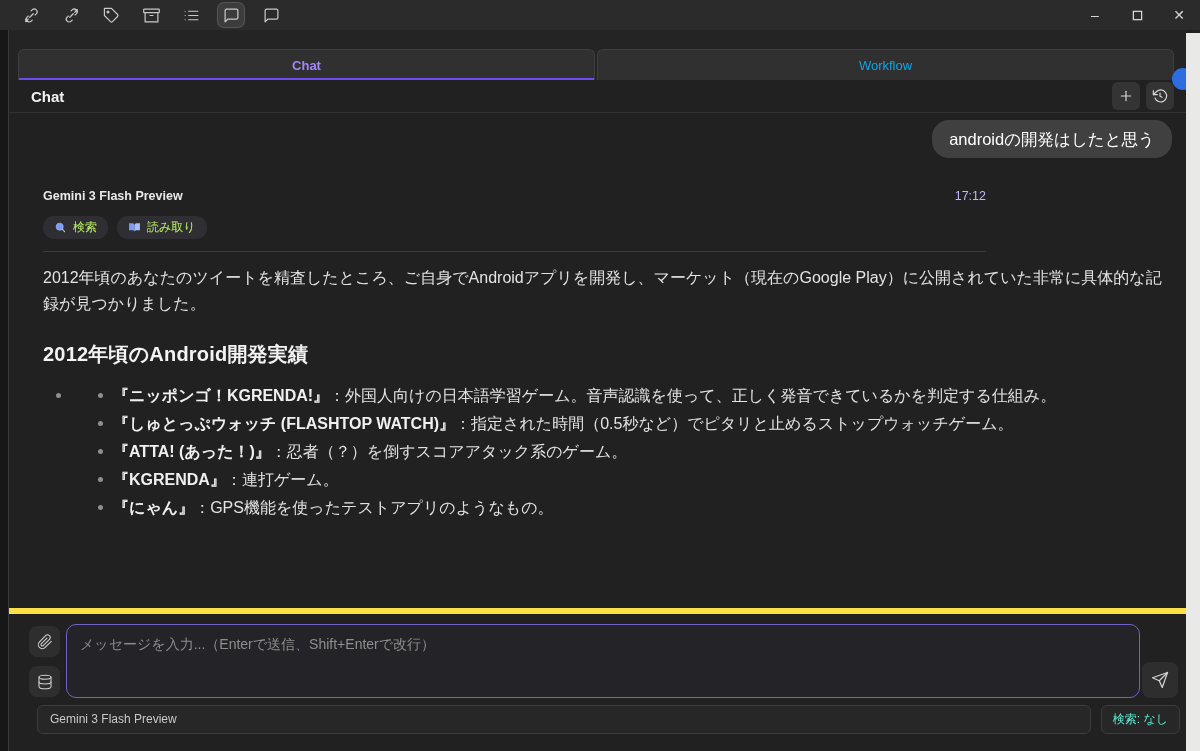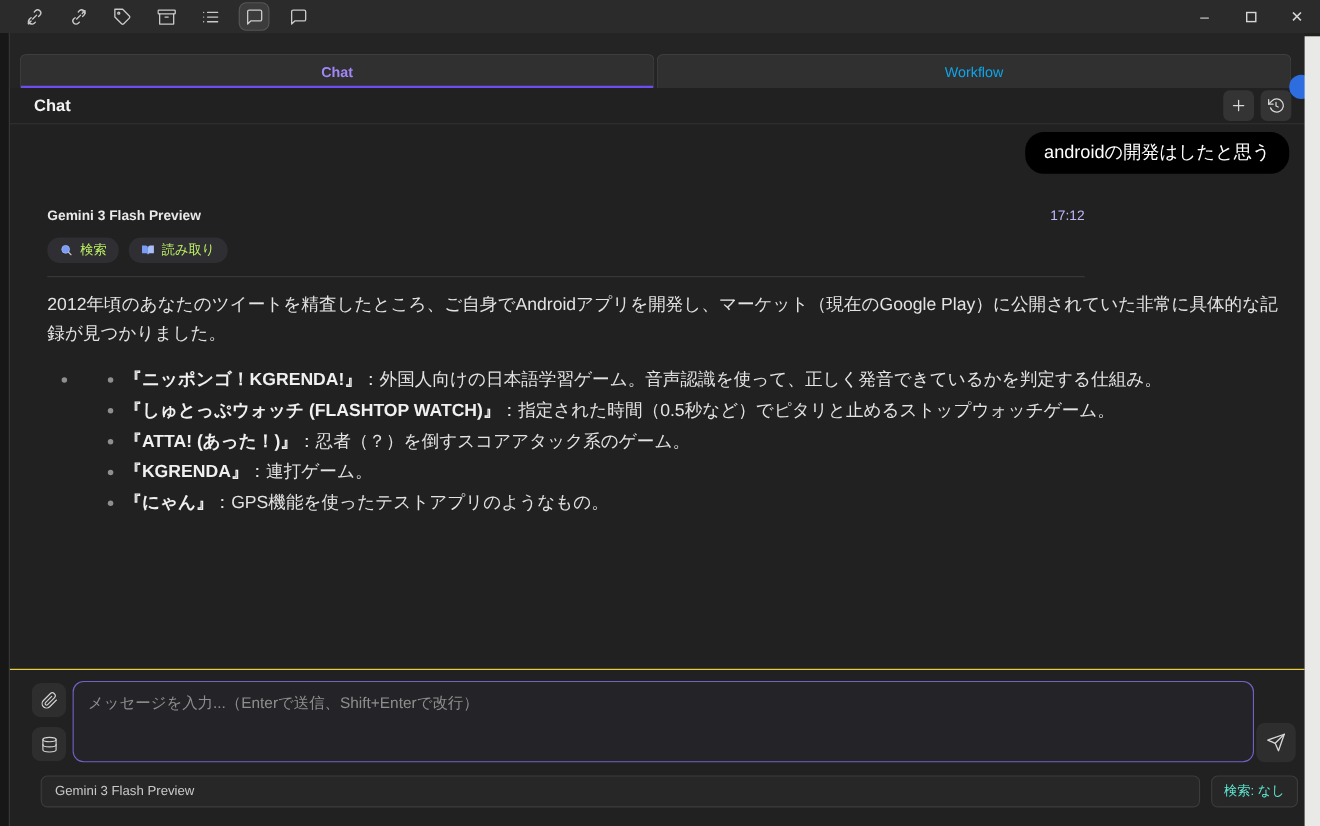--- a/index.html
+++ b/index.html
@@ -43,21 +43,21 @@
   .hdr-actions{margin-left:auto;display:flex;gap:6px;}
   .sq-btn{width:28px;height:28px;border-radius:6px;background:#343434;display:flex;
     align-items:center;justify-content:center;color:#d8d8d8;}
   .sq-btn svg{width:16px;height:16px;stroke:#d8d8d8;fill:none;stroke-width:1.7;
     stroke-linecap:round;stroke-linejoin:round;}
 
   
   .messages{position:absolute;top:84px;left:0;right:14px;height:494px;overflow:hidden;
     padding:6px 14px 0 34px;}
   .bubble-row{display:flex;justify-content:flex-end;}
-  .bubble{background:#000000;color:#ffffff;font-size:16.5px;padding:8px 17px;
+  .bubble{background:#404040;color:#ffffff;font-size:16.5px;padding:8px 17px;
     border-radius:17px;line-height:22px;}
   .msg-head{width:943px;display:flex;align-items:baseline;margin-top:31px;}
   .model-name{font-size:12.5px;font-weight:700;color:#e9e9e9;}
   .msg-time{margin-left:auto;font-size:12.5px;color:#c4b5fd;}
   .badge-row{display:flex;gap:9px;margin-top:13px;}
   .badge{display:inline-flex;align-items:center;gap:6px;background:#2f2f33;
     border-radius:11px;padding:3px 11px;font-size:12px;color:#bef264;}
   .badge svg{width:13px;height:13px;}
   .msg-hr{width:943px;border:none;border-top:1px solid #3a3a3a;margin:12px 0 0 0;}
   .md{font-size:16px;line-height:26px;color:#e3e3e3;}
@@ -65,21 +65,21 @@
   .md h2{font-size:20px;font-weight:700;color:#f3f3f3;margin:24px 0 0 0;letter-spacing:.2px;}
   .b{font-weight:700;color:#f0f0f0;}
   .md ul{list-style:none;margin:16px 0 0 0;padding:0 0 0 28px;}
   .md ul ul{margin:2px 0 0 0;padding-left:42px;}
   .md li{position:relative;margin-top:2px;}
   .md li::before{content:'';position:absolute;left:-15px;top:10px;width:5px;height:5px;
     border-radius:50%;background:#8f8f8f;}
 
   
   .composer{position:absolute;left:0;right:14px;top:578px;height:92px;
-    border-top:1px solid #fde047;}
+    border-top:6px solid #fde047;}
   .attach-col{position:absolute;left:20px;top:12px;display:flex;flex-direction:column;gap:9px;}
   .input-btn{width:31px;height:31px;border-radius:8px;background:#2e2e2e;display:flex;
     align-items:center;justify-content:center;}
   .input-btn svg{width:16px;height:16px;stroke:#d2d2d2;fill:none;stroke-width:1.6;
     stroke-linecap:round;stroke-linejoin:round;}
   .msg-input{position:absolute;left:57px;top:10px;width:1074px;height:74px;resize:none;
     background:#242428;border:1.5px solid #7262c6;border-radius:10px;color:#e2e2e2;
     font-size:14px;padding:11px 13px;outline:none;
     font-family:"Liberation Sans","DejaVu Sans",sans-serif;}
   .msg-input::placeholder{color:#8e8e8e;}
@@ -218,20 +218,21 @@
                 <path d="M2 4h6a4 4 0 0 1 4 4v12a3 3 0 0 0-3-3H2z" fill="#7b9cf5"></path>
                 <path d="M22 4h-6a4 4 0 0 0-4 4v12a3 3 0 0 1 3-3h7z" fill="#a9bdf8"></path>
               </svg>
             <span>読み取り</span>
           </div>
         </div>
         <hr class="msg-hr">
 
         <div class="md">
           <p>2012年頃のあなたのツイートを精査したところ、ご自身でAndroidアプリを開発し、マーケット（現在のGoogle Play）に公開されていた非常に具体的な記録が見つかりました。</p>
+          <h2>2012年頃のAndroid開発実績</h2>
           <ul>
             <li>
               <ul>
                   <li><span class="b">『ニッポンゴ！KGRENDA!』</span><span>：外国人向けの日本語学習ゲーム。音声認識を使って、正しく発音できているかを判定する仕組み。</span></li>
                   <li><span class="b">『しゅとっぷウォッチ (FLASHTOP WATCH)』</span><span>：指定された時間（0.5秒など）でピタリと止めるストップウォッチゲーム。</span></li>
                   <li><span class="b">『ATTA! (あった！)』</span><span>：忍者（？）を倒すスコアアタック系のゲーム。</span></li>
                   <li><span class="b">『KGRENDA』</span><span>：連打ゲーム。</span></li>
                   <li><span class="b">『にゃん』</span><span>：GPS機能を使ったテストアプリのようなもの。</span></li>
                 </ul>
             </li>

